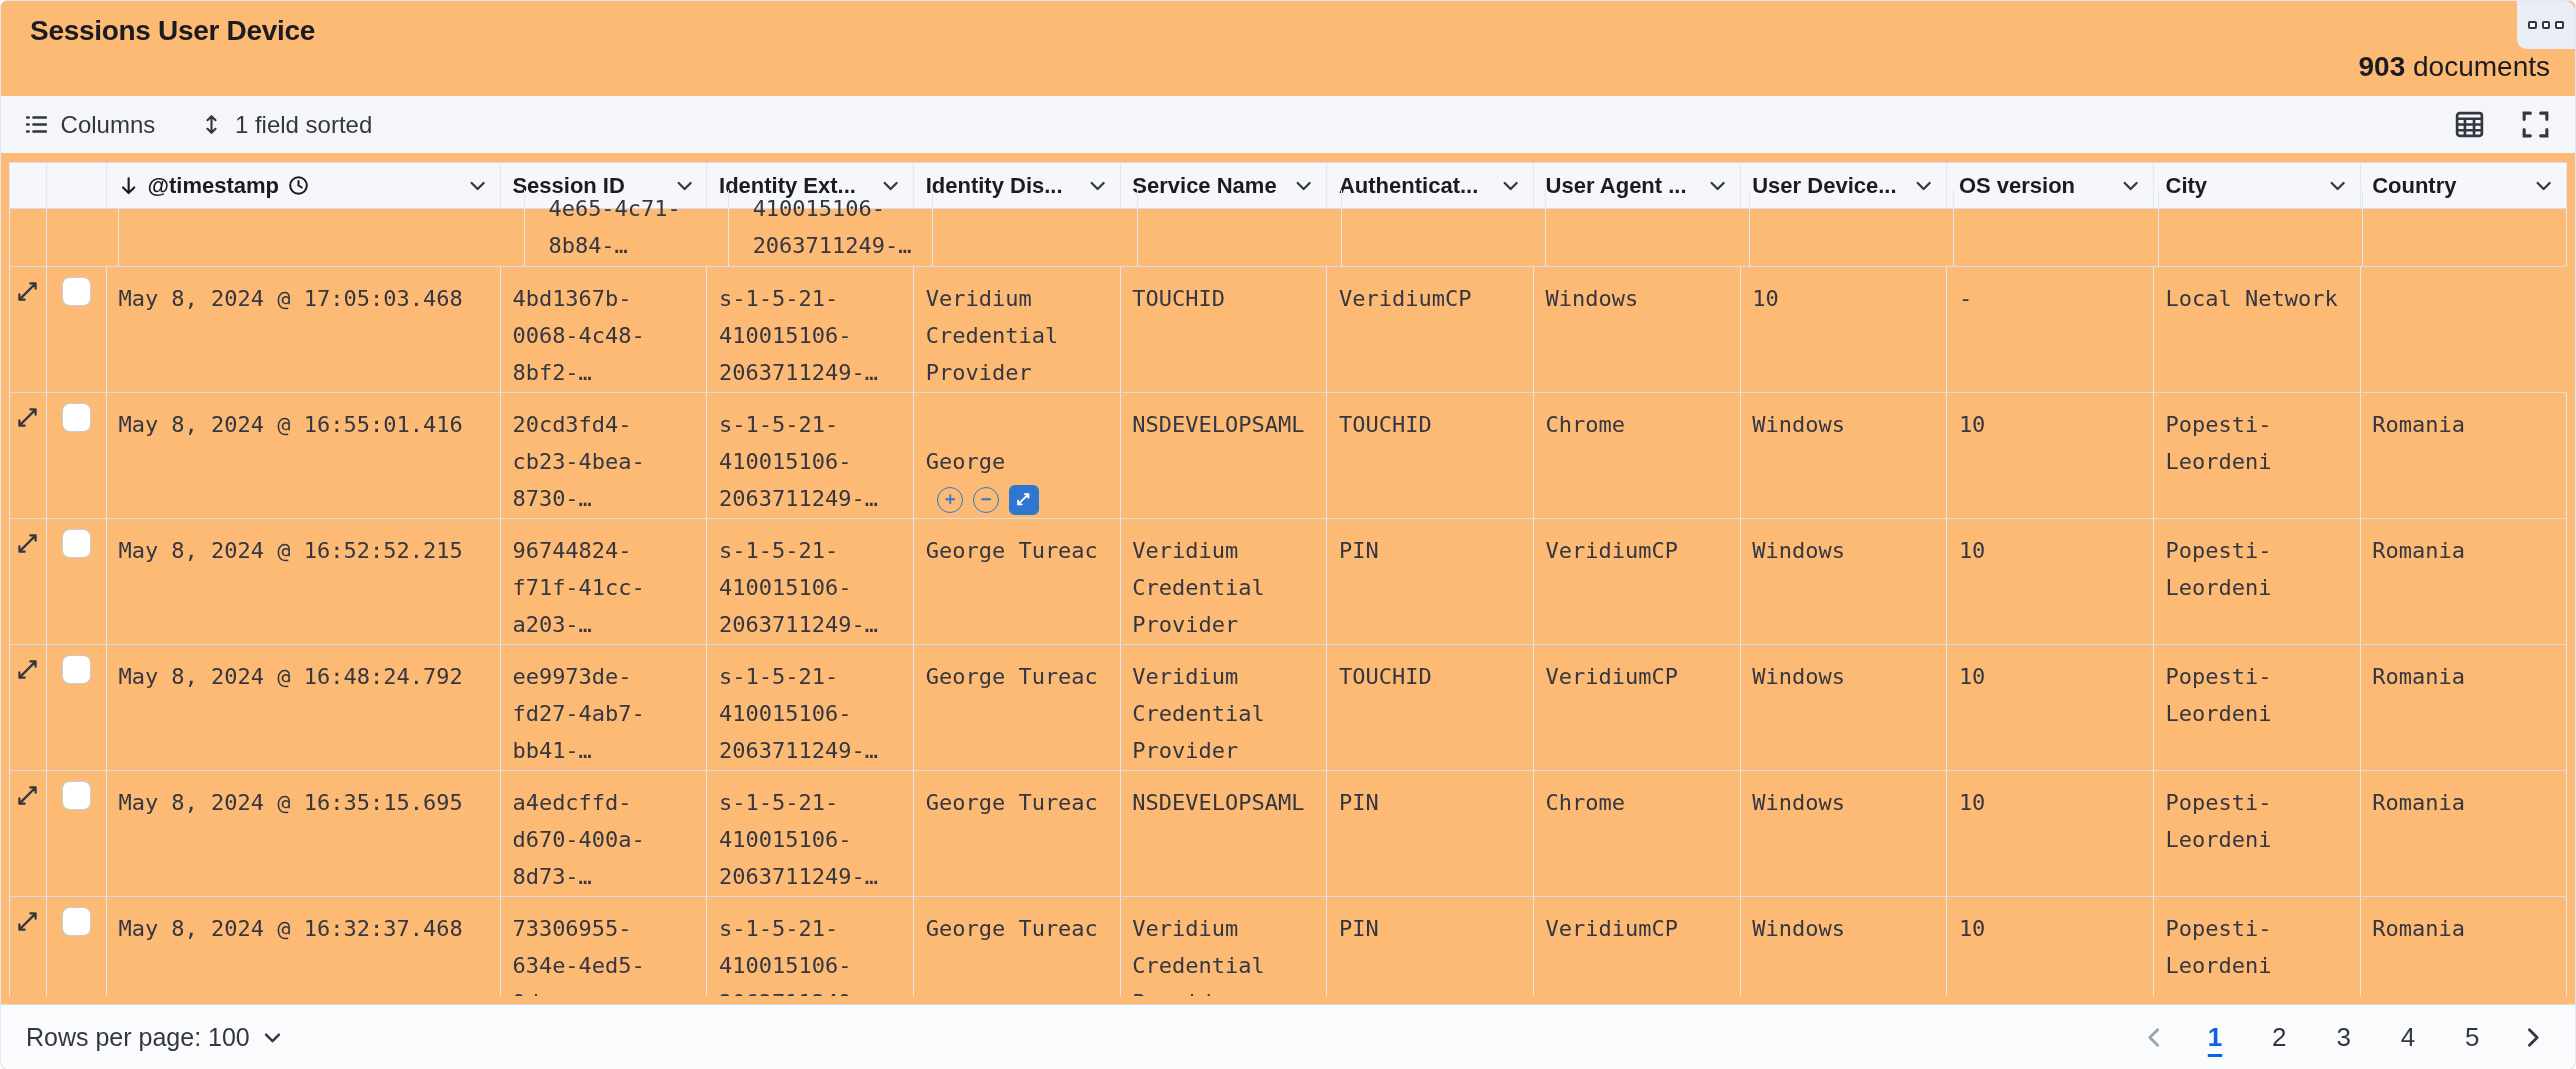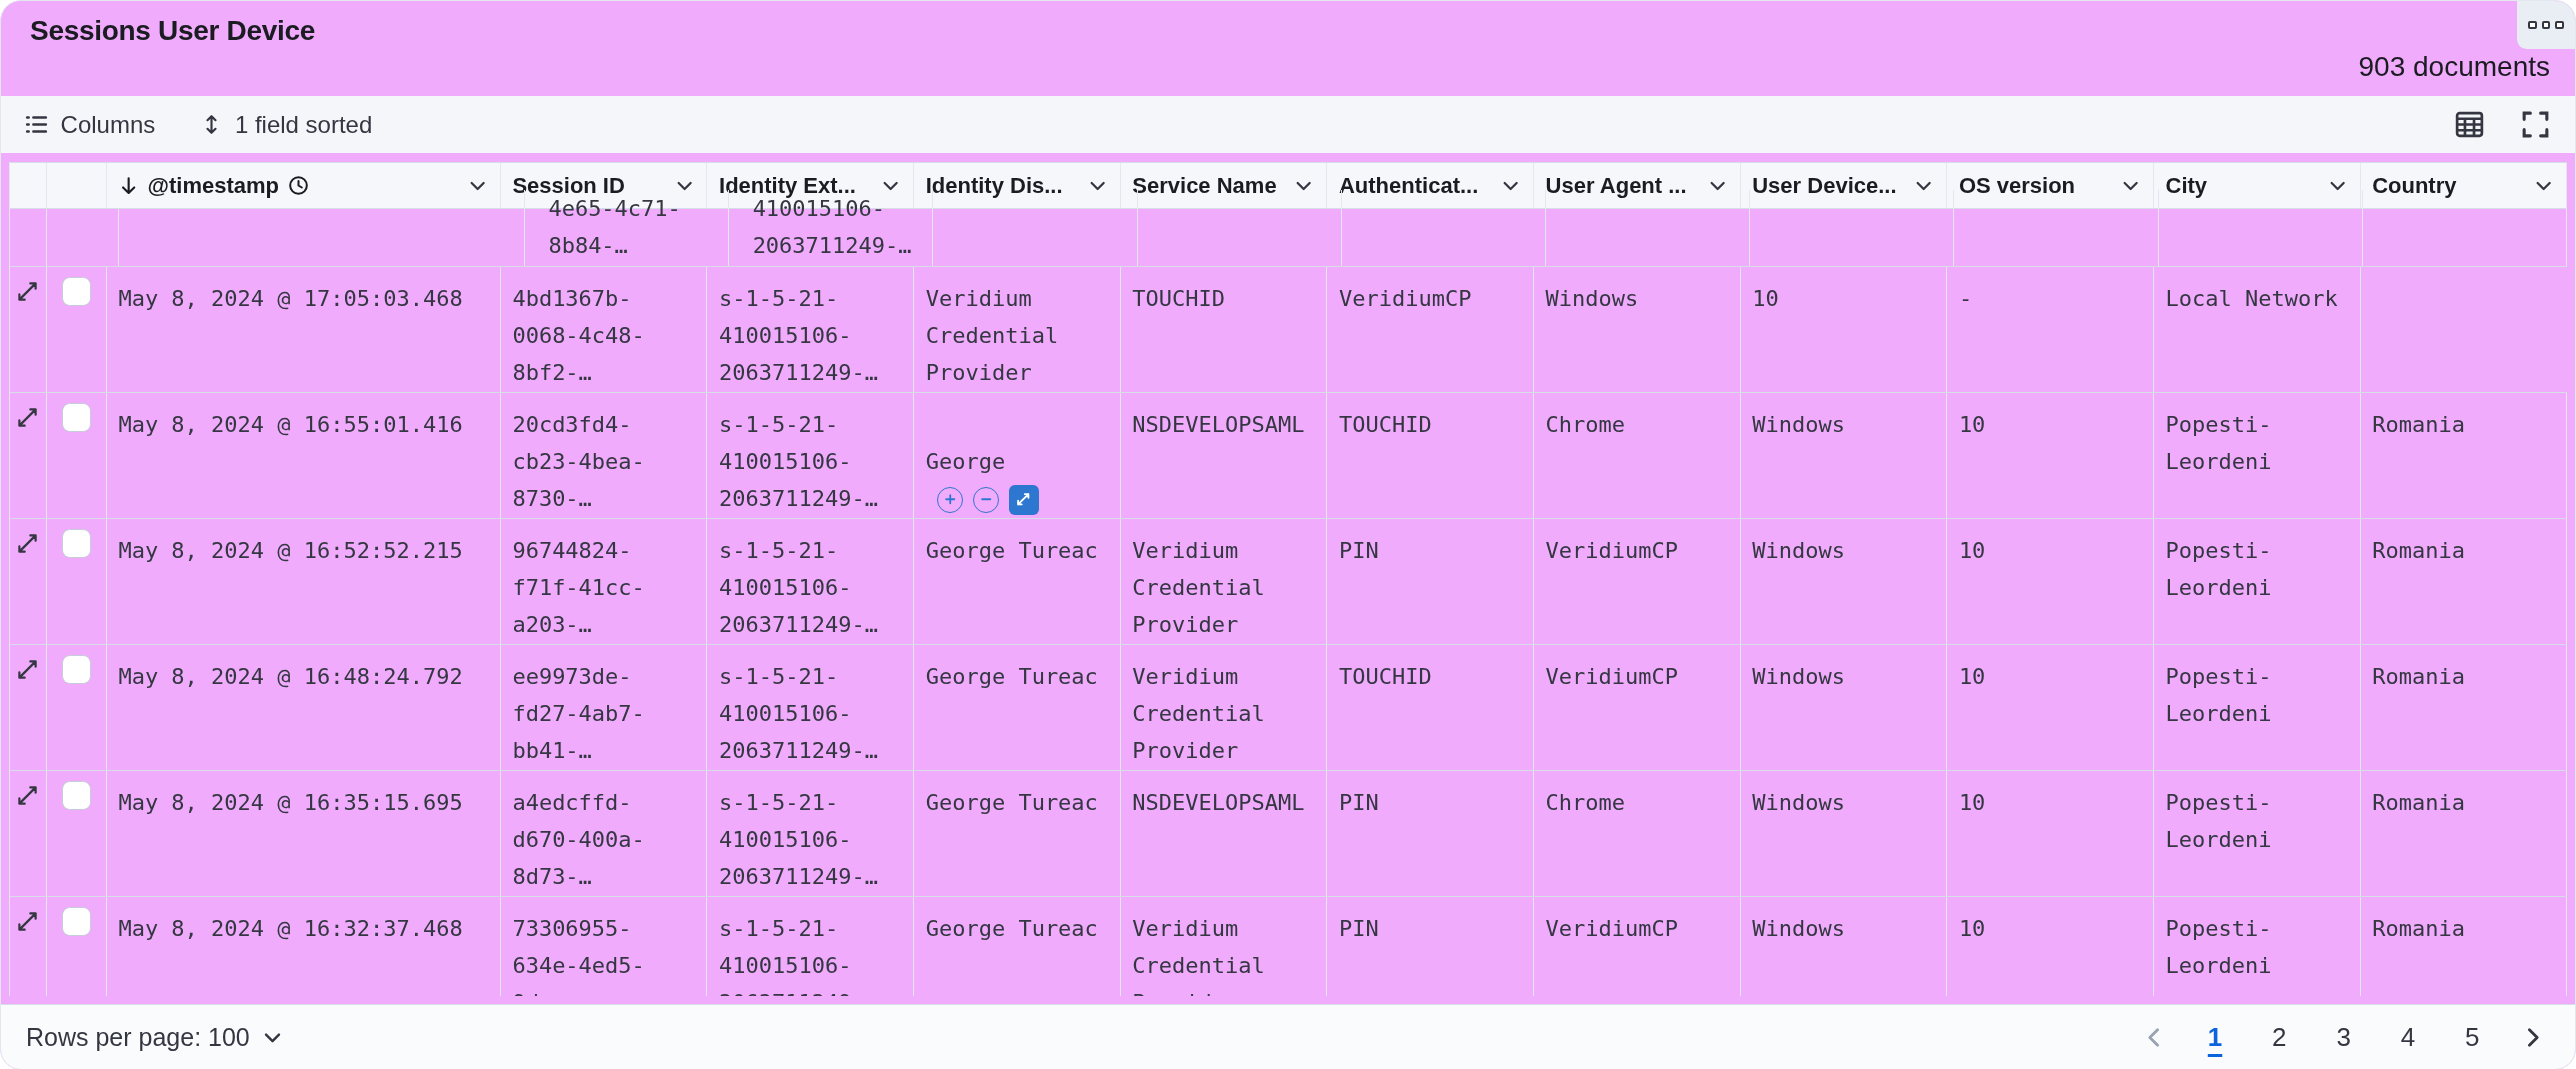--- a/index.html
+++ b/index.html
@@ -9,28 +9,28 @@
     --txt-strong:#1a1c21;
     --muted:#98a2b3;
     --hdr-bg:#f6f7fb;
     --strip-bg:#f5f6fa;
     --accent:#0b64dd;
     --action:#2e77d0;
   }
   *{margin:0;padding:0;box-sizing:border-box;}
   html,body{width:2576px;height:1070px;overflow:hidden;background:#fff;}
   body{font-family:"Liberation Sans",sans-serif;color:var(--txt);position:relative;}
-  .panel{position:absolute;inset:0;background:#f0abfc;border:1px solid var(--line-soft);border-radius:21px;overflow:hidden;}
+  .panel{position:absolute;inset:0;background:#fdba74;border:1px solid var(--line-soft);border-radius:7px;overflow:hidden;}
 
   
   .panel-title{position:absolute;left:29px;top:13.6px;font-size:28px;font-weight:bold;color:var(--txt-strong);letter-spacing:-0.3px;}
   .corner-box{position:absolute;right:0;top:0;width:58px;height:48px;background:#e9edf4;border-radius:0 9.7px 0 9.7px;display:flex;align-items:center;justify-content:center;gap:4.8px;cursor:pointer;}
   .corner-box .sq{width:8.7px;height:8.7px;border:2.4px solid var(--txt);border-radius:1.9px;background:#fff;}
   .doc-count{position:absolute;right:25px;top:50px;font-size:28px;color:var(--txt-strong);}
-  .doc-count b{font-weight:normal;}
+  .doc-count b{font-weight:bold;}
 
   
   .toolbar{position:absolute;left:0;right:0;top:95px;height:57px;background:var(--strip-bg);display:flex;align-items:center;padding:0 23px;}
   .tbtn{display:flex;align-items:center;gap:11.6px;font-size:24px;color:var(--txt);cursor:pointer;margin-right:45px;}
   .tbtn svg{display:block;}
   .toolbar-right{margin-left:auto;display:flex;align-items:center;gap:33px;}
   .icon-btn{display:flex;align-items:center;justify-content:center;cursor:pointer;}
 
   
   .grid{position:absolute;left:7.8px;right:7.8px;top:161px;height:834px;overflow:hidden;border-left:1px solid var(--line-soft);}

